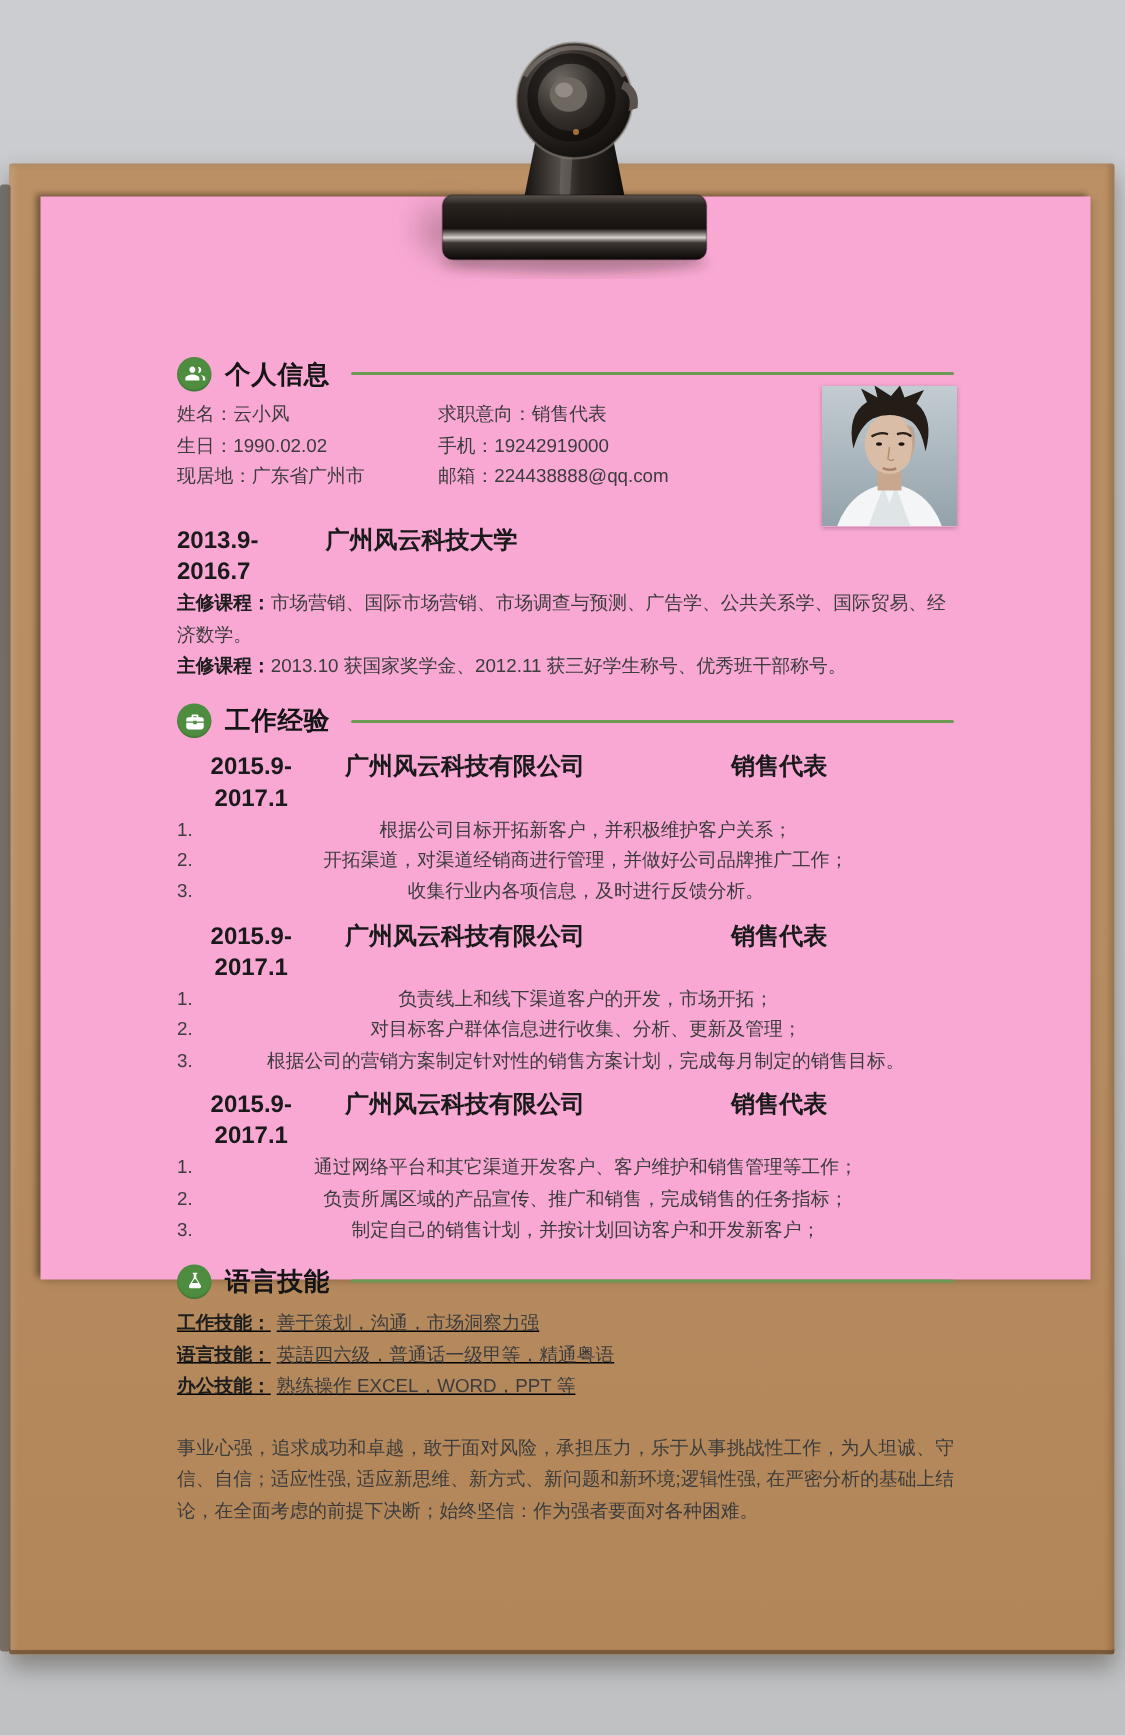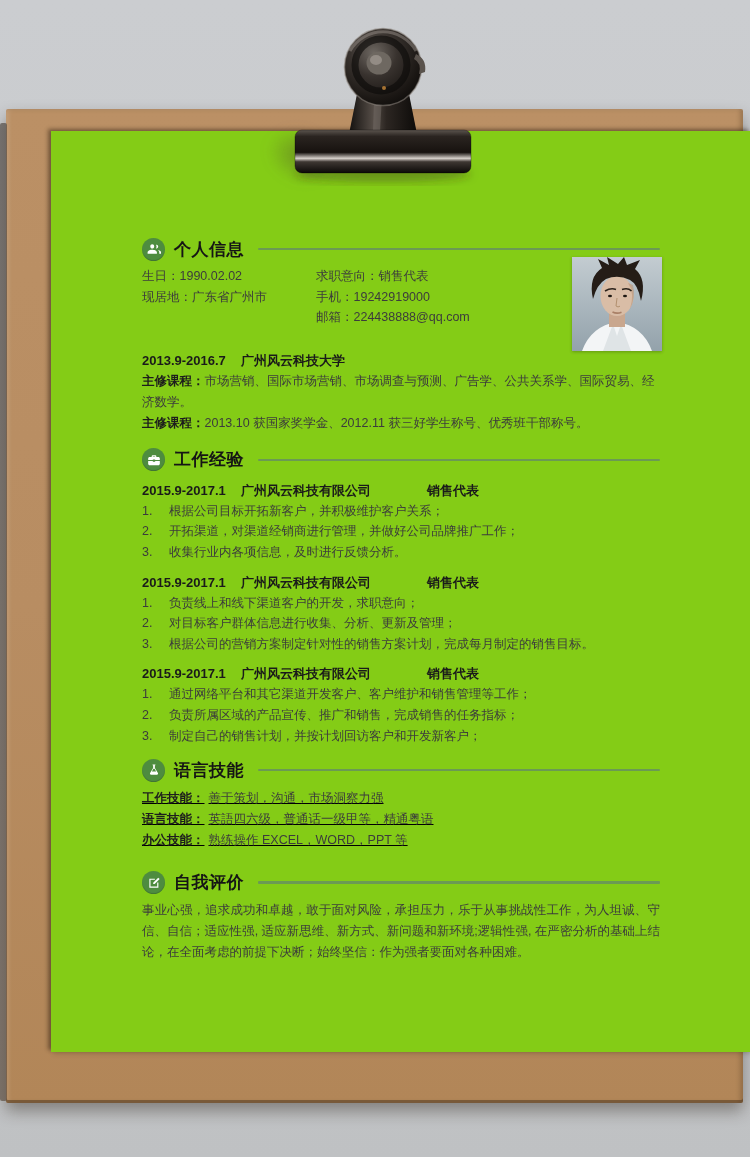--- a/index.html
+++ b/index.html
@@ -15,40 +15,39 @@
     background:linear-gradient(180deg,#bb9065 0%,#b88d62 50%,#b28658 100%);
     border-radius:2px;
     box-shadow:0 8px 16px rgba(40,30,20,.40), inset 0 -3px 0 rgba(60,40,20,.45), inset 3px 0 4px rgba(255,255,255,.12), inset -3px 0 4px rgba(60,40,20,.25);
   }
   .board::before{ 
     content:"";position:absolute;left:-6px;top:14px;width:7px;height:978px;
     background:linear-gradient(180deg,#4c4540,#5a4a3c);opacity:.65;border-radius:2px;
   }
   
   .paper{
-    position:absolute;left:27px;top:131px;width:700px;height:921px;
-    background:#84cc16;
+    position:absolute;left:27px;top:131px;width:700px;height:722px;
+    background:#f9a8d4;
     box-shadow:-3px -2px 4px rgba(35,22,10,.45), 2px 2px 5px rgba(50,35,20,.18);
-    margin-left:24px;
   }
   .content{position:relative;box-sizing:border-box;padding:106px 91px 0 91px;width:100%;height:100%;}
 
   
   .sec{position:relative;}
   .sec-header{display:flex;align-items:center;height:24px;}
   .sec-icon{flex:0 0 auto;width:23px;height:23px;border-radius:50%;background:#4e8c3f;
     display:flex;align-items:center;justify-content:center;box-shadow:inset 0 -1px 1px rgba(0,0,0,.18);}
   .sec-icon svg{width:14px;height:14px;fill:#ffffff;}
   .sec-title{margin:0 0 0 9px;font-size:17px;font-weight:bold;color:#151515;letter-spacing:.5px;white-space:nowrap;}
   .sec-line{flex:1 1 auto;height:2.5px;background:#6b9a54;margin-left:14px;border-radius:1px;}
 
   
   .t{font-size:12.5px;color:#3c3c3c;line-height:20.6px;}
   b.lab{color:#1d1d1d;font-weight:bold;}
-  .row-title{display:flex;font-weight:bold;color:#1a1a1a;font-size:13px;line-height:21px;}
+  .row-title{display:flex;font-weight:bold;color:#1a1a1a;font-size:16px;line-height:21px;}
   .row-title .c-period{width:99px;flex:0 0 auto;}
   .row-title .c-mid{width:186px;flex:0 0 auto;}
   .row-title .c-right{flex:1;}
 
   
   .info-wrap{position:relative;margin-top:5px;}
   .info-cols{display:flex;}
   .info-col1{width:174px;flex:0 0 auto;}
   .info-col2{flex:1;}
   .photo{position:absolute;right:-2px;top:-9px;width:90px;height:94px;overflow:hidden;
@@ -70,21 +69,21 @@
   .skills-body{margin-top:6px;text-decoration:underline;}
   .skills-body .t{line-height:20.8px;}
   .skills-body b.lab{margin-right:4px;}
 
   
   .eval-body{margin-top:5px;}
   .eval-body .t{line-height:21px;text-align:justify;}
 
   
   #sec-education{margin-top:22px;}
-  #sec-work{margin-top:14px;}
+  #sec-work{margin-top:14px;text-align:center;}
   #sec-skills{margin-top:12px;}
   #sec-eval{margin-top:20px;}
 
   
   .clip{position:absolute;left:278px;top:6px;width:214px;height:180px;z-index:5;}
   .clip svg{display:block;width:100%;height:100%;}
   .clip-shadow{position:absolute;left:266px;top:128px;width:70px;height:55px;z-index:4;
     background:radial-gradient(ellipse at center,rgba(70,58,46,.38) 0%,rgba(70,58,46,0) 70%);
     filter:blur(6px);transform:rotate(20deg);}
 </style>
@@ -102,20 +101,21 @@
           <svg viewBox="0 0 24 24">
               <path d="M9 11.2c1.9 0 3.4-1.6 3.4-3.6S10.9 4 9 4 5.6 5.6 5.6 7.6 7.1 11.2 9 11.2zm0 2c-2.8 0-8 1.4-8 4.2V20h16v-2.6c0-2.8-5.2-4.2-8-4.2zm7.2-2c1.7 0 3-1.5 3-3.3s-1.3-3.3-3-3.3c-.3 0-.6.1-.9.2.7 1 1.1 2 1.1 3.1s-.4 2.2-1.1 3.1c.3.1.6.2.9.2zm2.3 2.6c1.4.9 2.5 2 2.5 3.6V20h3v-2.6c0-2-3.2-3.2-5.5-3.6z"></path>
             </svg>
         </span>
         <h2 class="sec-title">个人信息</h2>
         <span class="sec-line"></span>
       </div>
       <div class="info-wrap">
         <div class="info-cols">
           <div class="info-col1">
+            <div class="t"><span>姓名：</span><span>云小风</span></div>
             <div class="t"><span>生日：</span><span>1990.02.02</span></div>
             <div class="t"><span>现居地：</span><span>广东省广州市</span></div>
           </div>
           <div class="info-col2">
             <div class="t"><span>求职意向：</span><span>销售代表</span></div>
             <div class="t"><span>手机：</span><span>19242919000</span></div>
             <div class="t"><span>邮箱：</span><span>224438888@qq.com</span></div>
           </div>
         </div>
         <div class="photo">
@@ -179,21 +179,21 @@
         </ol>
       </div>
 
       <div class="job">
         <div class="row-title">
           <span class="c-period">2015.9-2017.1</span>
           <span class="c-mid">广州风云科技有限公司</span>
           <span class="c-right">销售代表</span>
         </div>
         <ol class="duties">
-          <li class="t">负责线上和线下渠道客户的开发，求职意向；</li>
+          <li class="t">负责线上和线下渠道客户的开发，市场开拓；</li>
           <li class="t">对目标客户群体信息进行收集、分析、更新及管理；</li>
           <li class="t">根据公司的营销方案制定针对性的销售方案计划，完成每月制定的销售目标。</li>
         </ol>
       </div>
 
       <div class="job">
         <div class="row-title">
           <span class="c-period">2015.9-2017.1</span>
           <span class="c-mid">广州风云科技有限公司</span>
           <span class="c-right">销售代表</span>
@@ -217,29 +217,20 @@
         <span class="sec-line"></span>
       </div>
       <div class="skills-body">
         <div class="t"><b class="lab">工作技能：</b><span>善于策划，沟通，市场洞察力强</span></div>
         <div class="t"><b class="lab">语言技能：</b><span>英語四六级，普通话一级甲等，精通粤语</span></div>
         <div class="t"><b class="lab">办公技能：</b><span>熟练操作 EXCEL，WORD，PPT 等</span></div>
       </div>
     </div>
 
     <div class="sec" id="sec-eval">
-      <div class="sec-header">
-        <span class="sec-icon">
-          <svg viewBox="0 0 24 24">
-              <path d="M4 4.5h9.5v2H6v11.5h11.5V11h2v9H4V4.5zm15.2-1.7 2.5 2.5-8.6 8.6H10.6v-2.5l8.6-8.6z"></path>
-            </svg>
-        </span>
-        <h2 class="sec-title">自我评价</h2>
-        <span class="sec-line"></span>
-      </div>
       <div class="eval-body">
         <div class="t">事业心强，追求成功和卓越，敢于面对风险，承担压力，乐于从事挑战性工作，为人坦诚、守信、自信；适应性强, 适应新思维、新方式、新问题和新环境;逻辑性强, 在严密分析的基础上结论，在全面考虑的前提下决断；始终坚信：作为强者要面对各种困难。</div>
       </div>
     </div>
 
   </div>
 </div>
 
 <div class="clip-shadow"></div>
 

